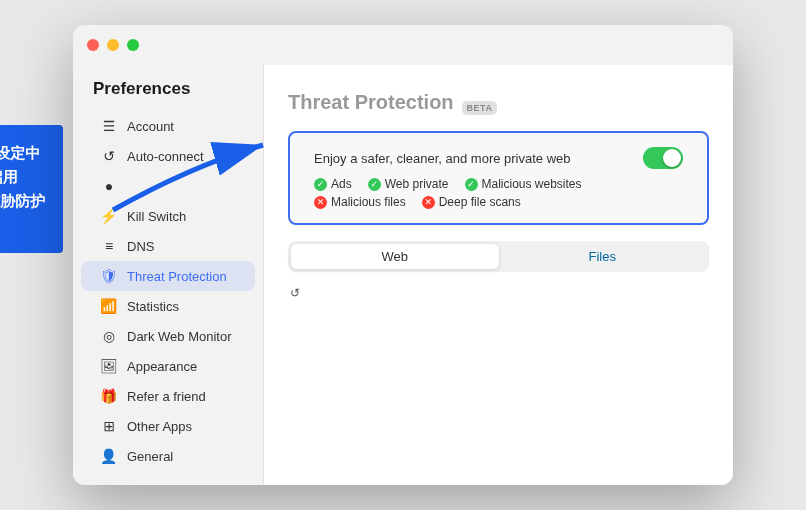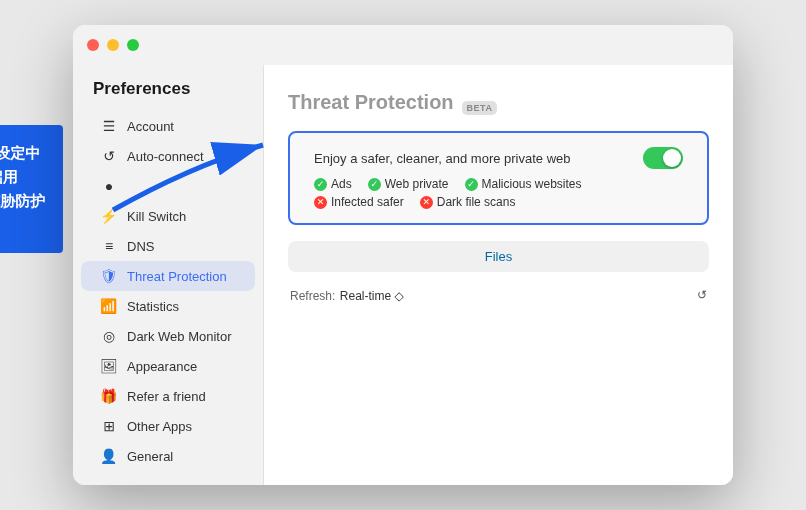--- a/index.html
+++ b/index.html
@@ -345,38 +345,35 @@
             <div class="feature-item">
               <div class="dot dot-green">✓</div>
               <span>Web private</span>
             </div>
             <div class="feature-item">
               <div class="dot dot-green">✓</div>
               <span>Malicious websites</span>
             </div>
             <div class="feature-item">
               <div class="dot dot-red">✕</div>
-              <span>Infected safer</span>
+              <span>Malicious files</span>
             </div>
             <div class="feature-item">
               <div class="dot dot-red">✕</div>
-              <span>Dark file scans</span>
+              <span>Deep file scans</span>
             </div>
           </div>
         </div>
 
         <div class="tabs-container">
+          <div class="tab active">Web</div>
           <div class="tab">Files</div>
         </div>
 
         <div class="footer-row">
-          <div>
-            <span class="refresh-label">Refresh:</span>
-            <span class="refresh-label refresh-value">Real-time ◇</span>
-          </div>
           <div class="clear-button">
             <span>↺</span>
           </div>
         </div>
       </div>
     </div>
   </div>
 </div>
 
 </body></html>

